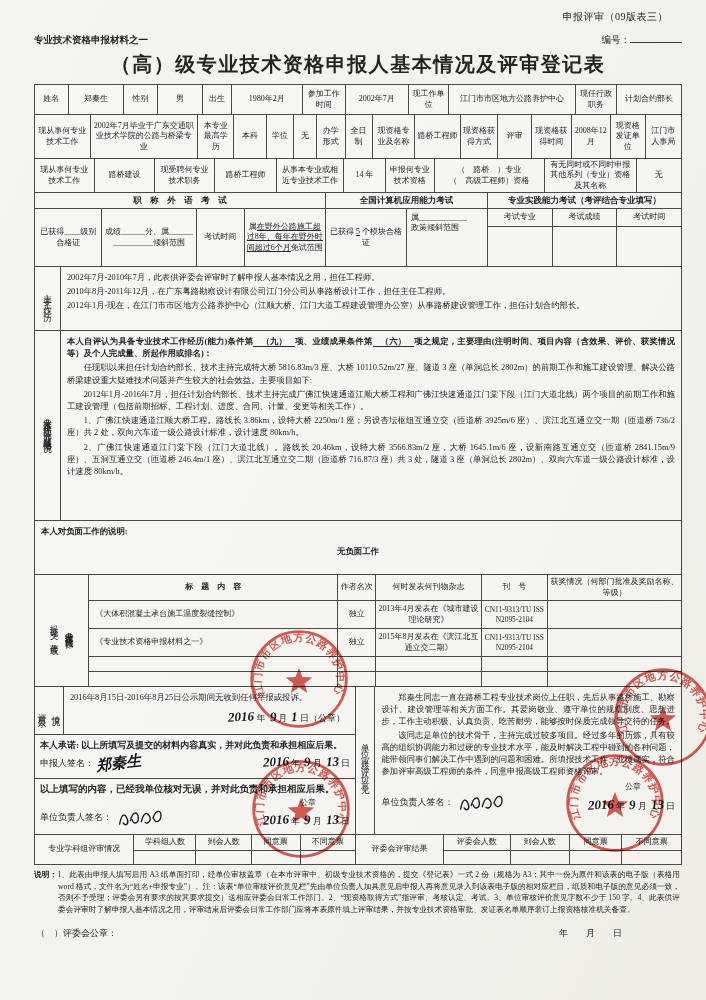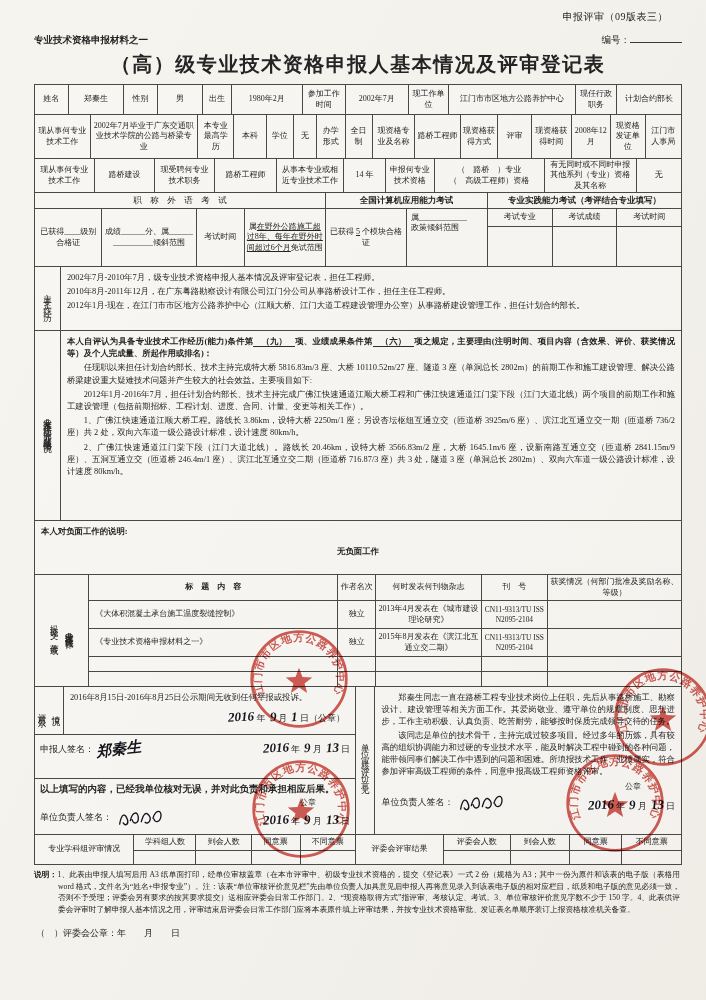--- a/index.html
+++ b/index.html
@@ -35,21 +35,21 @@
   .u { text-decoration:underline; }
 
   .hw { font-family:cursive; font-style:italic; font-weight:600; color:#14141c;
         display:inline-block; transform:rotate(-3deg); font-size:13px; line-height:1; padding:0 2px; }
   .hw.big { font-size:15px; transform:rotate(-7deg) translateY(2px); }
   .dline { font-size:9px; white-space:nowrap; }
   .sigsvg { vertical-align:middle; margin:0 4px; transform:rotate(-4deg); }
 
   .notes { font-size:7.7px; line-height:1.5; text-align:justify; padding:4px 2px 0 2px; }
   .notes-wrap { padding-left:24px; text-indent:-24px; }
-  .footer { display:flex; font-size:9px; margin-top:12px; padding:0 60px 0 2px; }
+  .footer { display:flex; justify-content:space-between; font-size:9px; margin-top:12px; padding:0 60px 0 2px; }
 
   .stamp { position:absolute; mix-blend-mode:multiply; opacity:.82; pointer-events:none; }
   .stamp circle { fill:none; stroke:#c83a31; stroke-width:3; }
   .stamp text { fill:#c83a31; font-size:11.5px; font-weight:bold; letter-spacing:1px; font-family:"Liberation Serif",serif; }
   .stamp .star { fill:#c83a31; }
 
   .seal-note { font-size:8px; text-align:right; padding-right:34px; }
 </style>
 </head>
 <body>
@@ -110,21 +110,21 @@
         <div class="c" style="width:7.6%">申报何专业技术资格</div>
         <div class="c col" style="width:17%">
           <span>（　路桥　）专业</span>
             <span>（　高级工程师）资格</span>
         </div>
         <div class="c" style="width:14.2%">有无同时或不同时申报其他系列（专业）资格及其名称</div>
         <div class="c" style="width:7%">无</div>
       </div>
 
       <div class="row" style="height:16px">
-        <div class="c" style="width:45%; font-size:8.5px; font-weight:normal">职　称　外　语　考　试</div>
+        <div class="c" style="width:45%; font-size:8.5px; font-weight:bold">职　称　外　语　考　试</div>
         <div class="c" style="width:25%; font-size:8.5px; font-weight:bold">全国计算机应用能力考试</div>
         <div class="c" style="width:30%; font-size:8.5px; font-weight:bold">专业实践能力考试（考评结合专业填写）</div>
       </div>
 
       <div class="row" style="height:58px">
         <div class="c" style="width:10.4%">已获得____级别合格证</div>
         <div class="c col" style="width:14.6%">
           <span>成绩______分、属______</span>
             <span>__________倾斜范围</span>
         </div>
@@ -151,21 +151,21 @@
             <div class="c" style="width:33.3%"></div>
           </div>
         </div>
       </div>
 
       <div class="row" style="height:64px">
         <div class="c vcell" style="width:4%">
           <span class="vtxt ls2">主要工作经历</span>
         </div>
         <div class="c col lf tp" style="width:96%; padding:4px 6px">
-          <p class="para">2002年7月-2010年7月，级专业技术资格申报人基本情况及评审登记表，担任工程师。</p>
+          <p class="para">2002年7月-2010年7月，此表供评委会评审时了解申报人基本情况之用，担任工程师。</p>
           <p class="para">2010年8月-2011年12月，在广东粤路勘察设计有限公司江门分公司从事路桥设计工作，担任主任工程师。</p>
           <p class="para">2012年1月-现在，在江门市市区地方公路养护中心（江顺大桥、江门大道工程建设管理办公室）从事路桥建设管理工作，担任计划合约部长。</p>
         </div>
       </div>
 
       <div class="row" style="height:190px">
         <div class="c vcell" style="width:4%">
           <span class="vtxt ls1">专业技术工作经历（能力）及业绩成果情况</span>
         </div>
         <div class="c col lf tp" style="width:96%; padding:4px 6px">
@@ -242,20 +242,21 @@
               <p class="para">2016年8月15日-2016年8月25日公示期间无收到任何举报或投诉。</p>
               <div class="dline" style="text-align:right; margin-top:6px; padding-right:4px">
                 <span class="hw">2016</span><span>年</span>
                 <span class="hw">9</span><span>月</span>
                 <span class="hw">1</span><span>日（公章）</span>
               </div>
             </div>
           </div>
           <div class="row" style="height:44px">
             <div class="c blk lf tp" style="width:100%; padding:3px 5px">
+              <p class="para bold" style="font-size:9px">本人承诺: 以上所填写及提交的材料内容真实，并对此负责和承担相应后果。</p>
               <div style="display:flex; justify-content:space-between; align-items:flex-end; margin-top:2px">
                 <span style="font-size:9px"><span>申报人签名：</span><span class="hw big">郑秦生</span></span>
                 <span class="dline">
                   <span class="hw">2016</span><span>年</span>
                   <span class="hw">9</span><span>月</span>
                   <span class="hw">13</span><span>日</span>
                 </span>
               </div>
             </div>
           </div>

